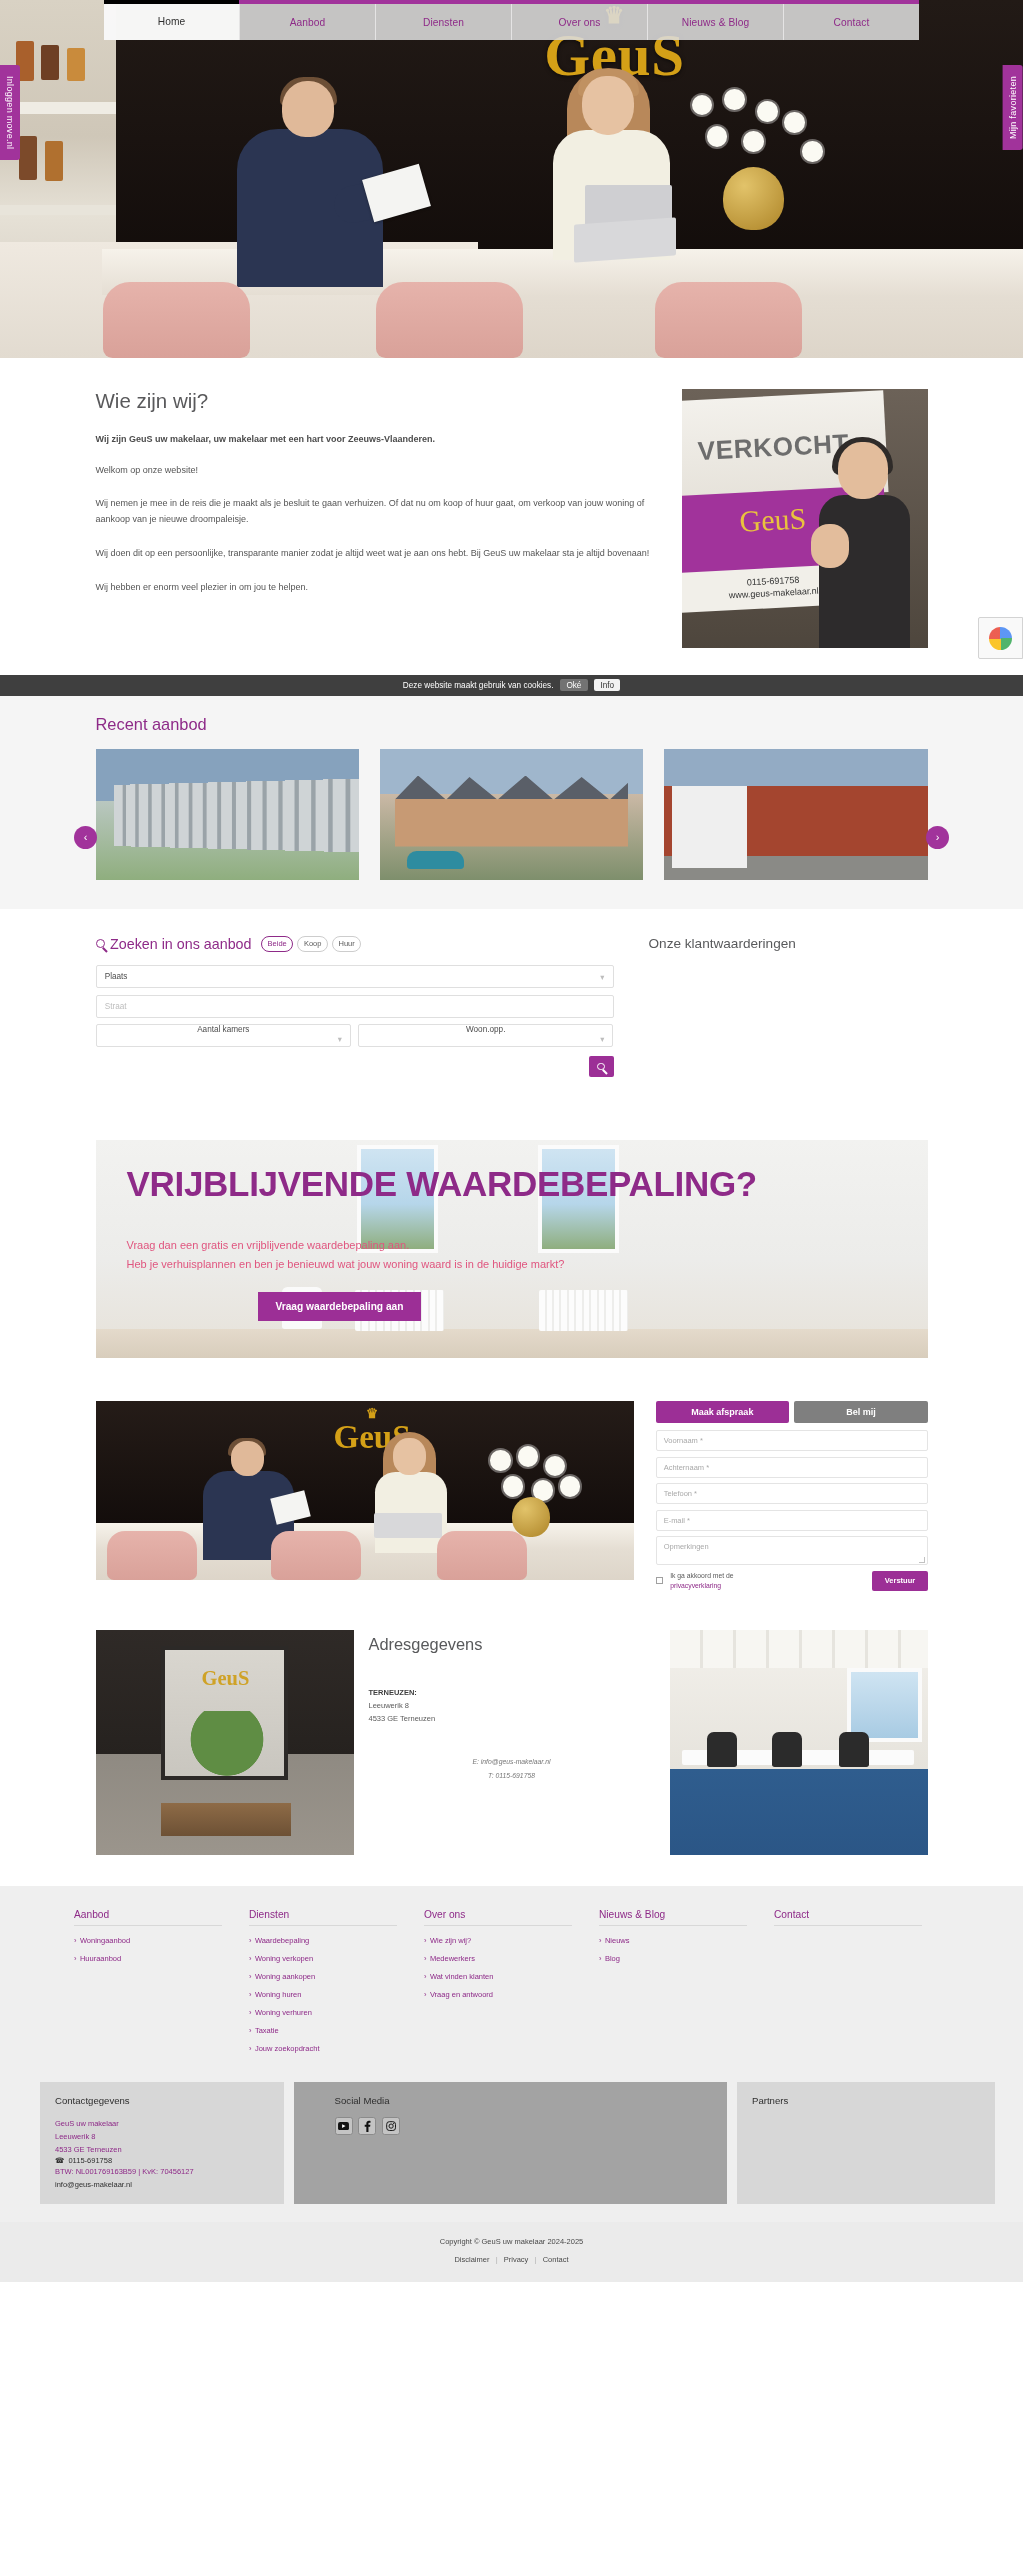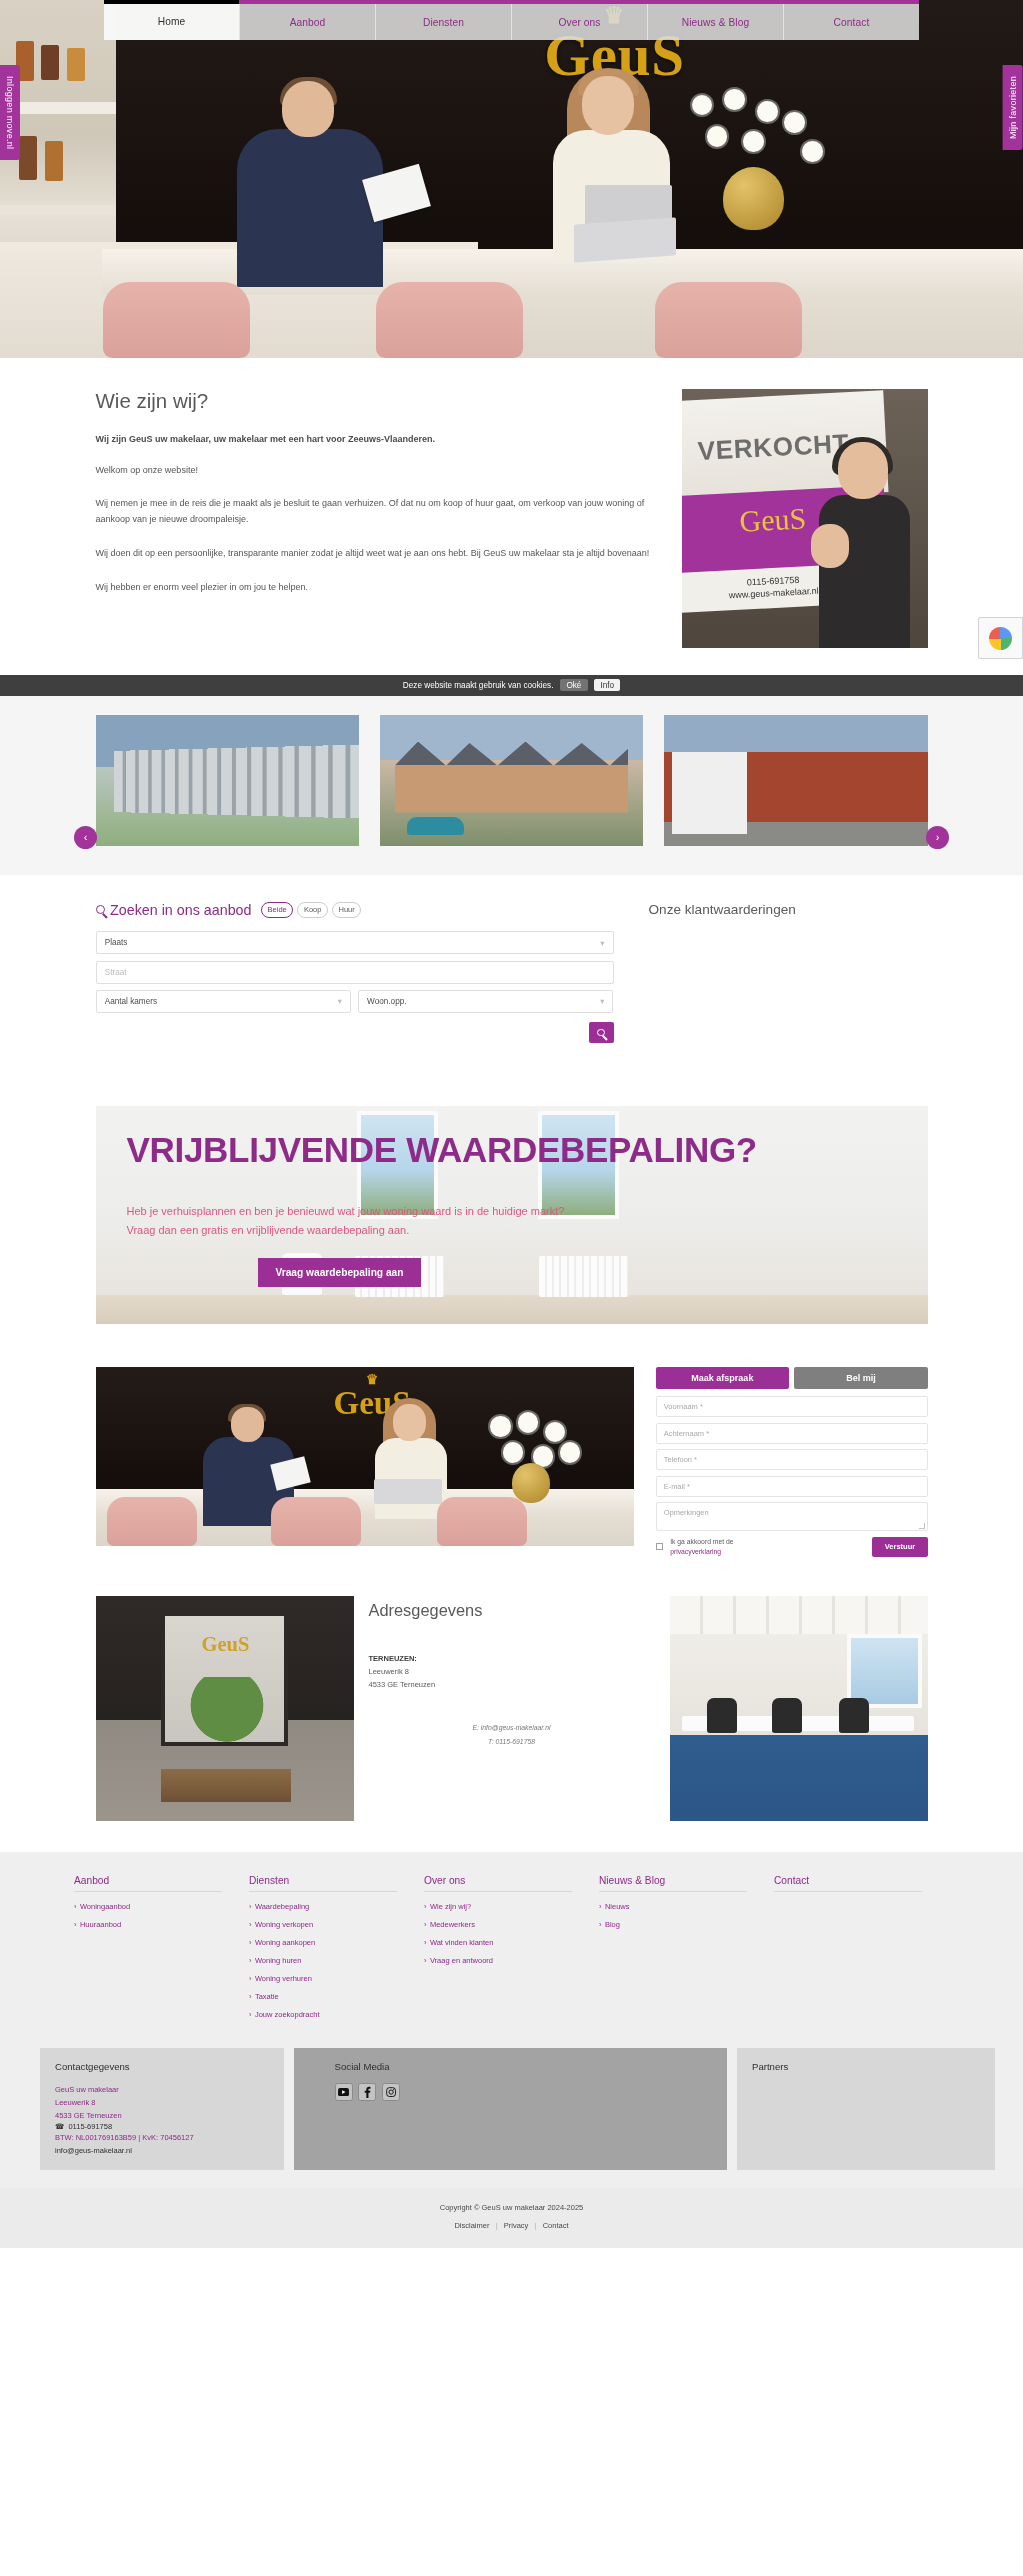--- a/index.html
+++ b/index.html
@@ -225,21 +225,21 @@
   .toggle.on { border-color: #8e2a88; color: #8e2a88; }
   .field {
     width: 100%; height: 23px; border: 0.7px solid #dfdfdf; border-radius: 2px; background: #fff;
     display: flex; align-items: center; padding: 0 8.2px; font-size: 8.2px; color: #4d4d4d;
     margin-bottom: 6.1px; position: relative;
   }
   .field.placeholder { color: #bdbdbd; }
   .caret { margin-left: auto; color: #bdbdbd; font-size: 8.2px; }
   .field-row { display: flex; gap: 6.8px; }
   .field-row .field { margin-bottom: 6.1px; }
-  .f-half { width: 256px; }
+  .f-half { width: 256px; flex-direction: column; }
   .searchbtn {
     width: 24.6px; height: 20.5px; background: #9c2f96; border-radius: 2px; margin-left: auto;
     display: flex; align-items: center; justify-content: center; cursor: pointer;
   }
   .searchbtn .mag { border-color: #fff; width: 7.5px; height: 7.5px; }
   .searchbtn .mag::after { background: #fff; }
   .searchbtn-wrap { display: flex; width: 518px; margin-top: 3.4px; }
   .search-right { flex: 1; }
   .klant-h { font-size: 13.6px; color: #595a5c; font-weight: normal; }
 
@@ -499,20 +499,21 @@
   </div>
 
   <div class="cookiebar">
     <span>Deze website maakt gebruik van cookies.</span>
     <span class="ok">Oké</span>
     <span class="info">Info</span>
   </div>
 
   <div class="section-recent">
     <div class="wrap">
+      <h2 class="recent-h">Recent aanbod</h2>
       <div class="recent-row">
         <div class="prop-card pc1"></div>
         <div class="prop-card pc2">
             <div class="car"></div>
           </div>
         <div class="prop-card pc3"></div>
       </div>
     </div>
     <div class="nav-arrow prev">‹</div>
     <div class="nav-arrow next">›</div>
@@ -568,22 +569,22 @@
     <div class="value-banner">
       <div class="vb-win w1"></div>
       <div class="vb-win w2"></div>
       <div class="vb-floor"></div>
       <div class="vb-rad r1"></div>
       <div class="vb-rad r2"></div>
       <div class="vb-stool"></div>
       <div class="vb-content">
         <div class="vb-title">VRIJBLIJVENDE WAARDEBEPALING?</div>
         <div class="vb-sub">
+          <div>Vraag dan een gratis en vrijblijvende waardebepaling aan.</div>
           <div>Heb je verhuisplannen en ben je benieuwd wat jouw woning waard is in de huidige markt?</div>
-          <div>Vraag dan een gratis en vrijblijvende waardebepaling aan.</div>
         </div>
         <div class="vb-btn">Vraag waardebepaling aan</div>
       </div>
     </div>
   </div>
 
   <div class="section-contact">
     <div class="wrap">
       <div class="contact-grid">
         <div class="contact-photo">

